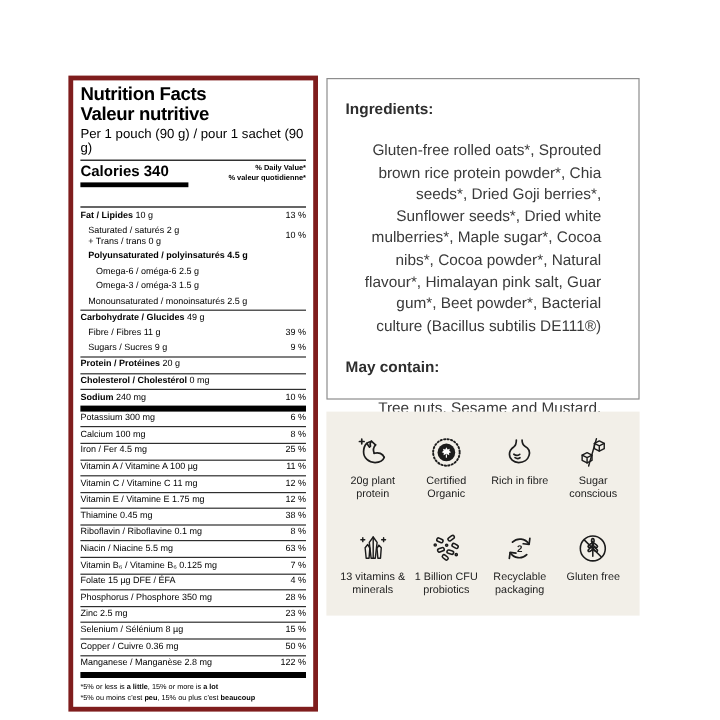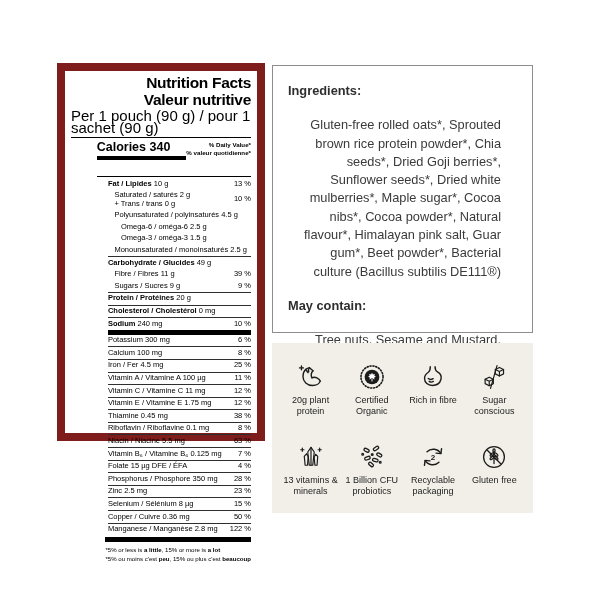--- a/index.html
+++ b/index.html
@@ -1,24 +1,24 @@
 <!DOCTYPE html>
 <html><head>
 <meta charset="utf-8">
 <style>
   html,body{margin:0;padding:0;background:#fff;}
   .canvas{position:relative;width:600px;height:600px;background:#ffffff;
     font-family:"Liberation Sans","DejaVu Sans",sans-serif;color:#000;}
 
   
-  .nfl{position:absolute;left:57px;top:63px;width:208px;height:378px;
-    background:#fff;border:8px solid #7f1d1d;box-sizing:border-box;
-    padding:3px 6px 3px 6px;display:flex;flex-direction:column;align-items:flex-end;}
+  .nfl{position:absolute;left:57px;top:63px;width:208px;height:530px;
+    background:#fff;border:4px solid #7f1d1d;box-sizing:border-box;
+    padding:3px 6px 3px 6px;display:flex;flex-direction:column;}
   .nfl-title{font-size:15.5px;font-weight:bold;line-height:17px;letter-spacing:-0.3px;}
-  .nfl-serving{font-size:15px;line-height:12px;padding:2px 0 3px;border-bottom:1px solid #000;}
+  .nfl-serving{font-size:11px;line-height:12px;padding:2px 0 3px;border-bottom:1px solid #000;}
   .nfl-cal{display:flex;justify-content:space-between;align-items:flex-start;
     padding-top:2px;padding-bottom:16px;border-bottom:1px solid #000;}
   .cal-text{font-size:12.5px;font-weight:bold;line-height:14px;
     border-bottom:4px solid #000;padding:0 16px 2px 0;}
   .dv-head{font-size:6.2px;font-weight:bold;text-align:right;line-height:1.35;padding-top:1px;}
   .nfl-rows{flex:1;display:flex;flex-direction:column;justify-content:space-between;
     margin-top:1px;}
   .nrow{display:flex;justify-content:space-between;align-items:center;
     font-size:7.5px;line-height:8.6px;padding:1.5px 0;}
   .nrow .nname{white-space:pre-line;}
@@ -70,21 +70,21 @@
           <span class="npct">13 %</span>
         </div>
 
         <div class="nrow">
           <span class="nname" style="padding-left: 6.5px;"><b></b><span>Saturated / saturés 2 g
 + Trans / trans 0 g</span></span>
           <span class="npct">10 %</span>
         </div>
 
         <div class="nrow">
-          <span class="nname" style="padding-left: 6.5px;"><b></b><span>Polyunsaturated / polyinsaturés 4.5 g</span></span>
+          <span class="nname" style="padding-left: 6.5px; font-weight: bold;"><b></b><span>Polyunsaturated / polyinsaturés 4.5 g</span></span>
           <span class="npct"></span>
         </div>
 
         <div class="nrow">
           <span class="nname" style="padding-left: 13px;"><b></b><span>Omega-6 / oméga-6 2.5 g</span></span>
           <span class="npct"></span>
         </div>
 
         <div class="nrow">
           <span class="nname" style="padding-left: 13px;"><b></b><span>Omega-3 / oméga-3 1.5 g</span></span>

